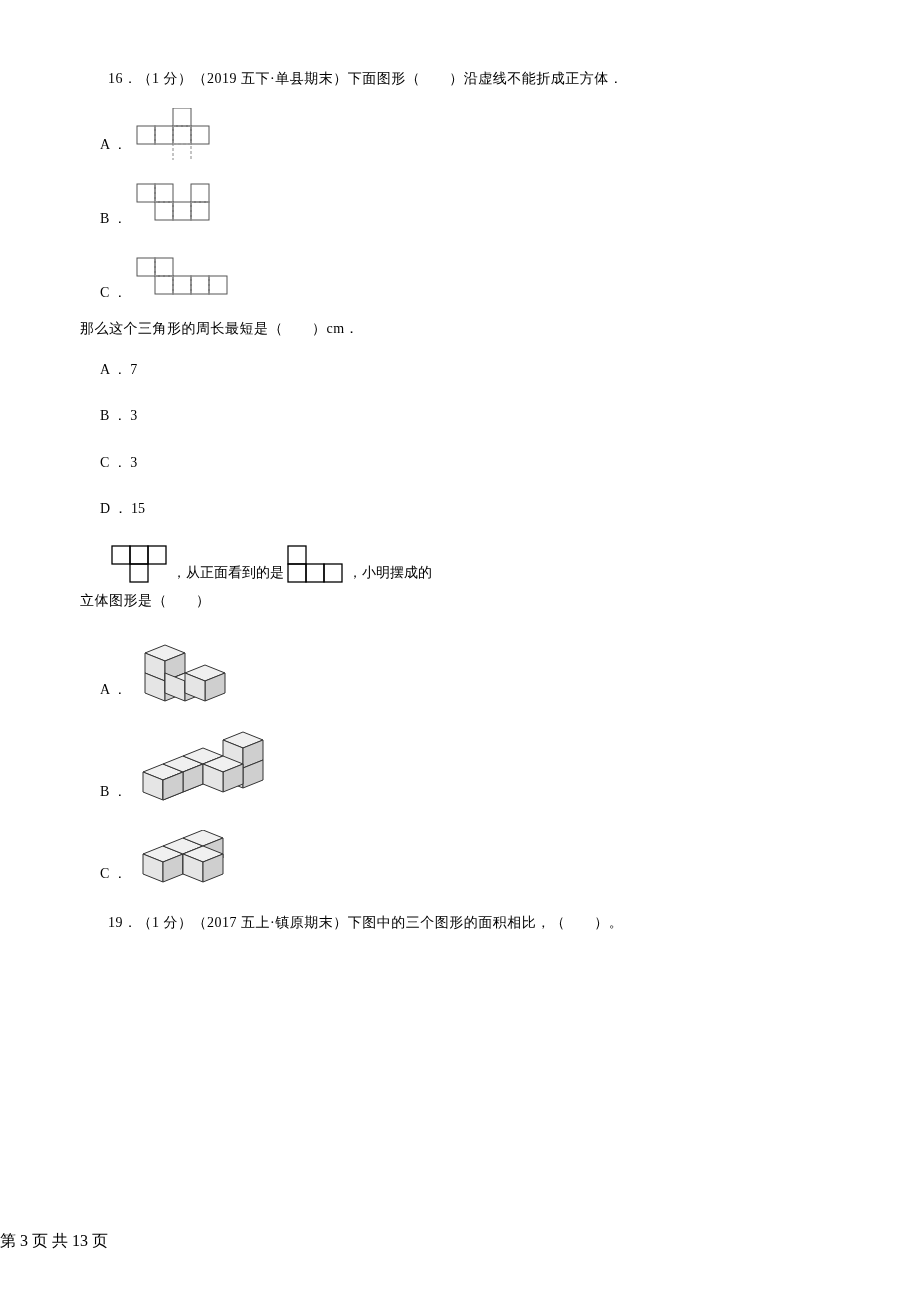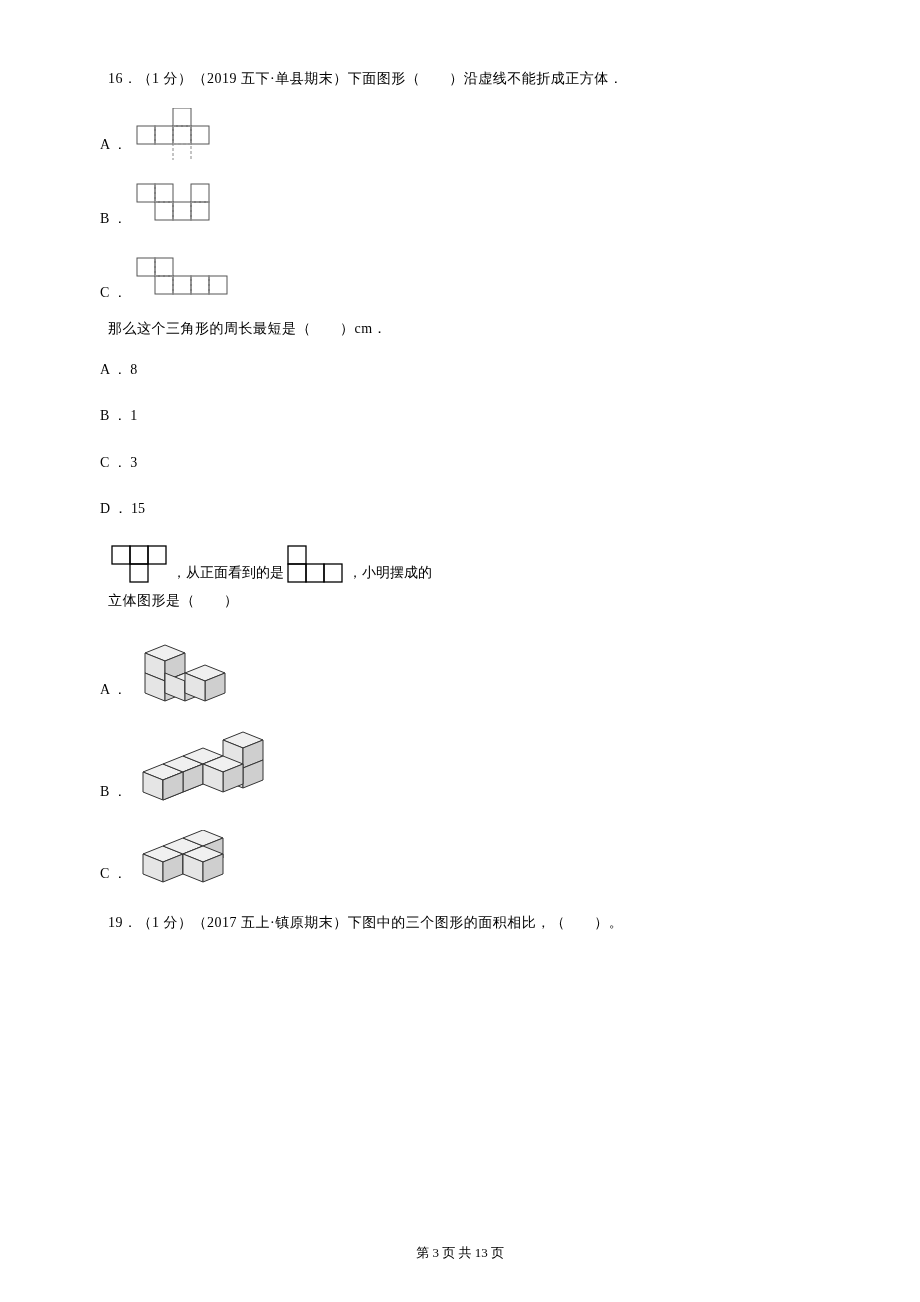--- a/index.html
+++ b/index.html
@@ -19,21 +19,21 @@
     position: relative;
   }
   .q-block {
     margin-bottom: 12px;
   }
   .q-text {
     margin: 0 0 18px 0;
     letter-spacing: 0.5px;
     text-indent: 2em;
   }
-  .q-text.noindent { text-indent: 0; margin-left: 28px; }
+  .q-text.noindent { text-indent: 0; }
   .opt-row {
     display: flex;
     align-items: flex-end;
     margin: 0 0 22px 20px;
   }
   .opt-label {
     margin-right: 8px;
     padding-bottom: 4px;
   }
   .opt-text {
@@ -47,25 +47,25 @@
   }
   .q18-line {
     display: flex;
     align-items: flex-end;
     flex-wrap: wrap;
     margin-bottom: 6px;
   }
   .q18-line > span { display: inline-block; }
   .footer {
     position: absolute;
-    bottom: 38px;
+    bottom: 48px;
     left: 0;
     width: 100%;
-    text-align: center;
-    font-size: 13px;
+    text-align: left;
+    font-size: 16px;
   }
 </style>
 </head>
 <body>
 
 <div class="page">
 
   <div class="q-block">
     <p class="q-text">16．（1 分）（2019 五下·单县期末）下面图形（　　）沿虚线不能折成正方体．</p>
 
@@ -134,22 +134,22 @@
             <line x1="56" y1="20" x2="56" y2="38"></line>
             <line x1="74" y1="20" x2="74" y2="38"></line>
           </g>
         </svg>
       </span>
     </div>
   </div>
 
   <div class="q-block">
     <p class="q-text noindent" style="margin-top:-12px">那么这个三角形的周长最短是（　　）cm．</p>
-    <p class="opt-text">A ． 8</p>
-    <p class="opt-text">B ． 1</p>
+    <p class="opt-text">A ． 7</p>
+    <p class="opt-text">B ． 3</p>
     <p class="opt-text">C ． 3</p>
     <p class="opt-text">D ． 15</p>
   </div>
 
   <div class="q-block">
     <div class="q18-line" style="text-indent:0;">
       <span style="width:2em"></span>
       <span class="inline-svg">
         <svg width="60" height="40" viewBox="0 0 60 40">
           <g fill="none" stroke="#000" stroke-width="1.3">

